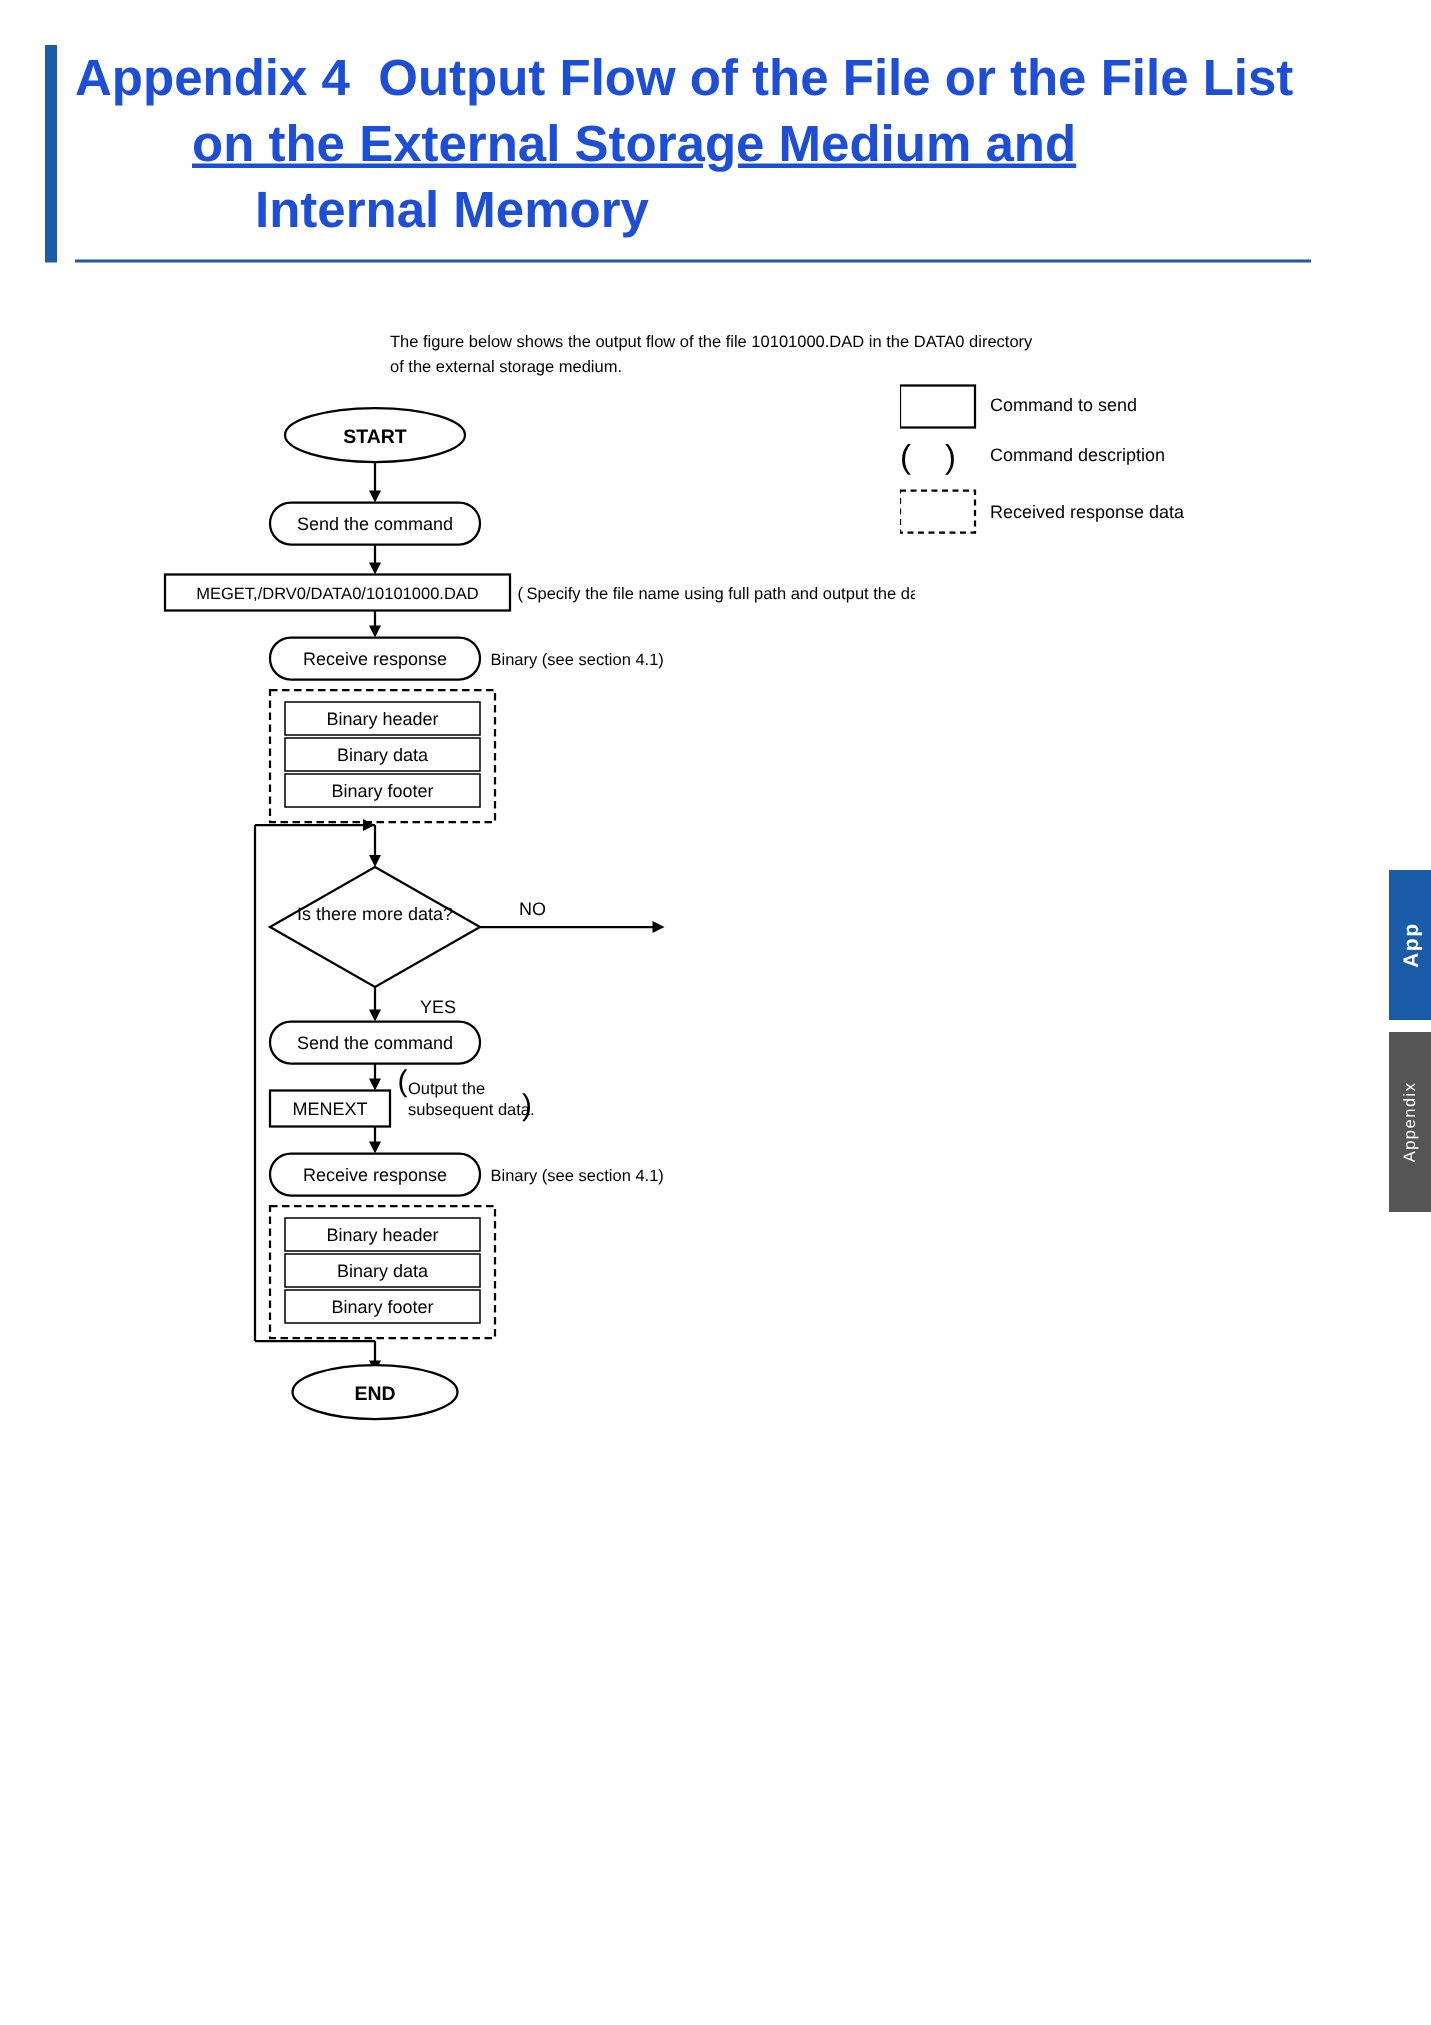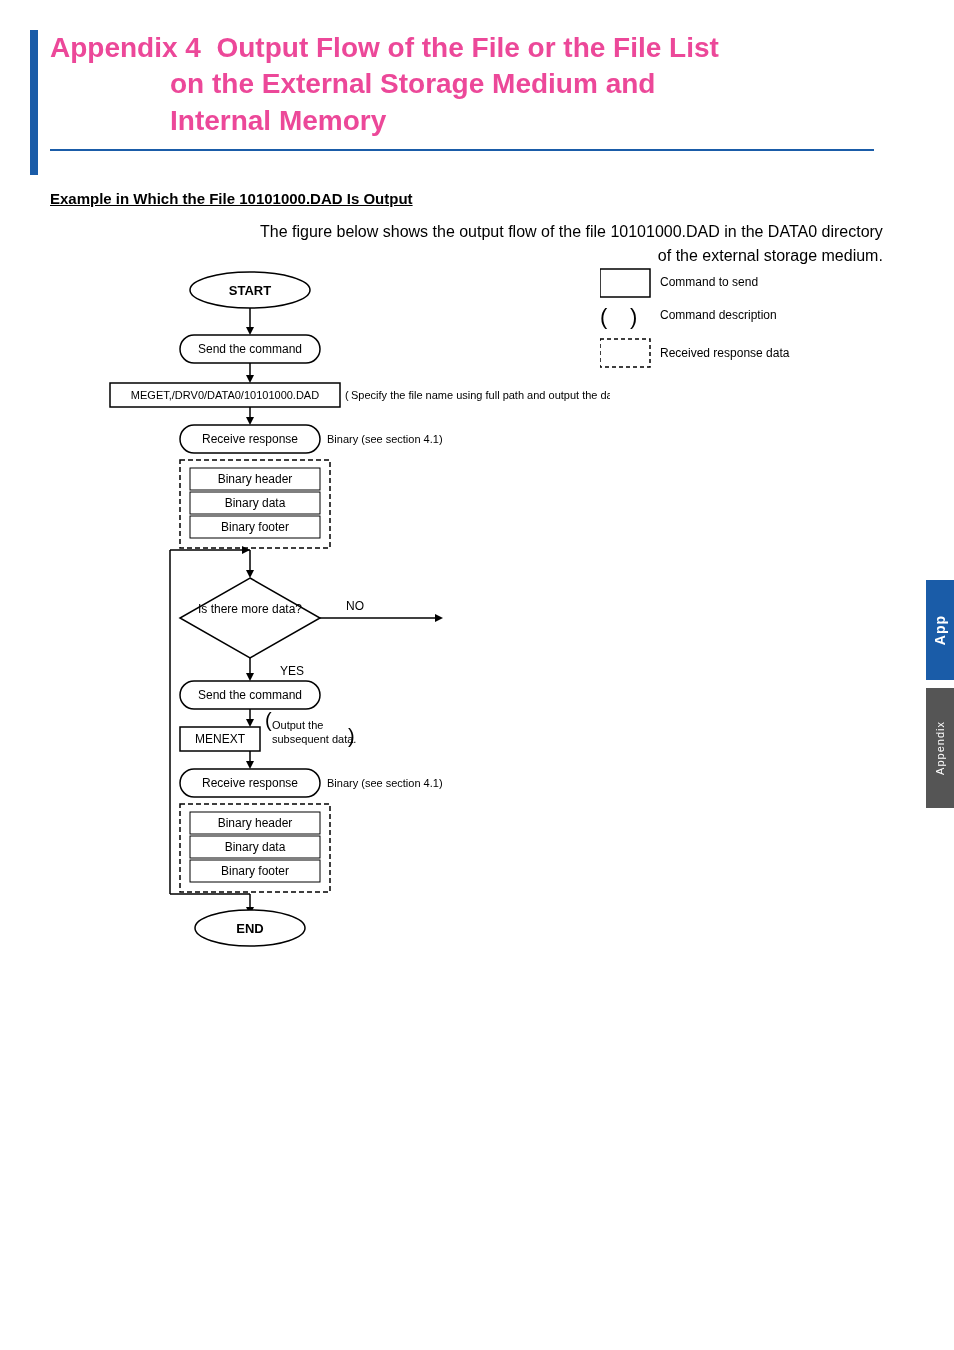--- a/index.html
+++ b/index.html
@@ -33,44 +33,43 @@
     .header-section {
       position: absolute;
       left: 50px;
       top: 30px;
       right: 80px;
       border-bottom: 2px solid #1a5ca8;
       padding-bottom: 10px;
     }
 
     .main-title {
-      font-size: 28px;
+      font-size: 34px;
       font-weight: bold;
-      color: #ec4899;
+      color: #1d4ed8;
       line-height: 1.3;
     }
 
     .section-title {
       position: absolute;
       left: 50px;
       top: 190px;
       font-size: 15px;
       font-weight: bold;
       color: #000;
       text-decoration: underline;
     }
 
     .intro-text {
       position: absolute;
       left: 260px;
       top: 220px;
-      font-size: 16px;
+      font-size: 11px;
       color: #000;
       line-height: 1.5;
-      text-align: right;
     }
 
     
     .app-tab {
       position: absolute;
       right: 0;
       top: 580px;
       width: 28px;
       height: 100px;
       background: #1a5ca8;
@@ -122,45 +121,44 @@
     
     .flowchart-svg {
       position: absolute;
       left: 50px;
       top: 260px;
     }
 
     .legend-area {
       position: absolute;
       left: 600px;
-      top: 264px;
+      top: 252px;
     }
 
     .notes-area {
       position: absolute;
       left: 510px;
       top: 570px;
     }
   </style>
 </head>
 <body>
 
 <div class="page">
 
   <div class="blue-bar"></div>
 
   <div class="header-section">
     <div class="main-title">
       <span>Appendix 4</span>&nbsp;&nbsp;<span>Output Flow of the File or the File List</span><br>
-      <span style="margin-left:120px;">on the External Storage Medium and</span><br>
+      <span style="margin-left:78px;text-decoration:underline;">on the External Storage Medium and</span><br>
       <span style="margin-left:120px;">Internal Memory</span>
     </div>
   </div>
 
-  <div class="section-title">Example in Which the File 10101000.DAD Is Output</div>
 
   <div class="intro-text">
     <span style="white-space:pre-line;">The figure below shows the output flow of the file 10101000.DAD in the DATA0 directory
 of the external storage medium.</span>
   </div>
 
   <div class="legend-area">
     <svg width="220" height="120">
 
       <rect x="0" y="5" width="50" height="28" fill="white" stroke="black" stroke-width="1.5"></rect>

